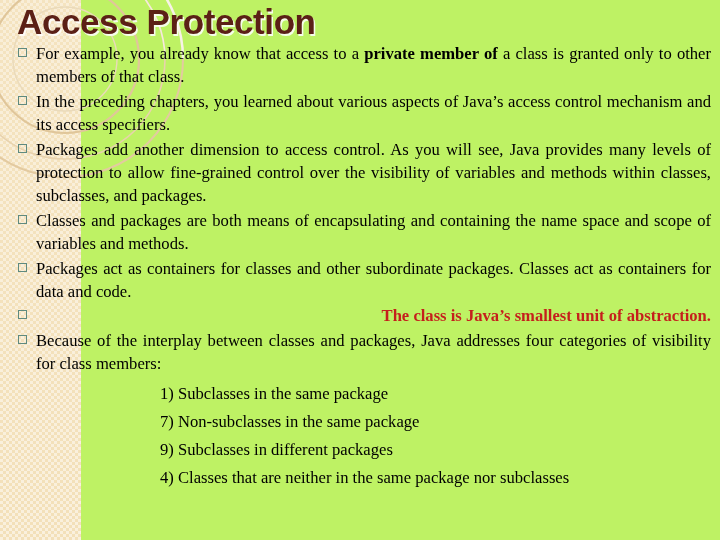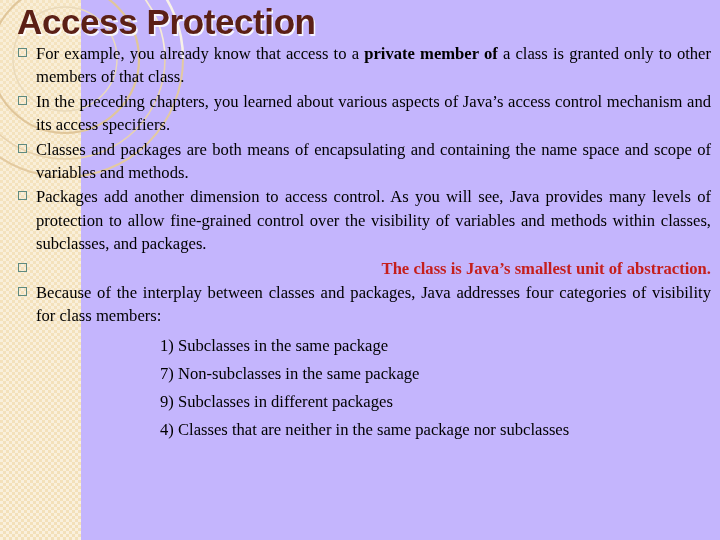--- a/index.html
+++ b/index.html
@@ -4,21 +4,21 @@
 <style>
   html, body {
     margin: 0;
     padding: 0;
     background: #ffffff;
   }
   #slide {
     position: relative;
     width: 720px;
     height: 540px;
-    background: #c4b5fd;
+    background: #bef264;
     overflow: hidden;
     font-family: "Liberation Serif", "DejaVu Serif", serif;
   }
 
   
   #sidebar-band {
     position: absolute;
     left: 0;
     top: 0;
     width: 81px;
@@ -145,27 +145,30 @@
 
       <li class="bullet">
         <span class="sq"></span><span>For example, you already know that access to a </span><b>private member of</b><span> a class is granted only to other members of that class.</span>
       </li>
 
       <li class="bullet">
         <span class="sq"></span><span>In the preceding chapters, you learned about various aspects of Java’s access control mechanism and its access specifiers.</span>
       </li>
 
       <li class="bullet">
+        <span class="sq"></span><span>Packages add another dimension to access control. As you will see, Java provides many levels of protection to allow fine-grained control over the visibility of variables and methods within classes, subclasses, and packages.</span>
+      </li>
+
+      <li class="bullet">
         <span class="sq"></span><span>Classes and packages are both means of encapsulating and containing the name space and scope of variables and methods.</span>
       </li>
 
       <li class="bullet">
-        <span class="sq"></span><span>Packages add another dimension to access control. As you will see, Java provides many levels of protection to allow fine-grained control over the visibility of variables and methods within classes, subclasses, and packages.</span>
+        <span class="sq"></span><span>Packages act as containers for classes and other subordinate packages. Classes act as containers for data and code.</span>
       </li>
-
 
       <li class="bullet red">
         <span class="sq"></span><span>The class is Java’s smallest unit of abstraction.</span>
       </li>
 
       <li class="bullet">
         <span class="sq"></span><span>Because of the interplay between classes and packages, Java addresses four categories of visibility for class members:</span>
       </li>
 
     </ul>

